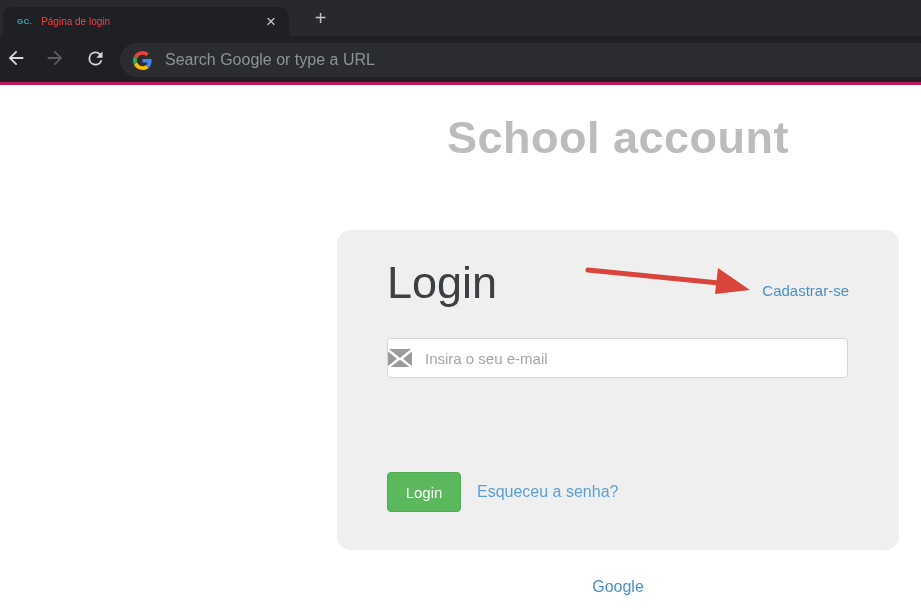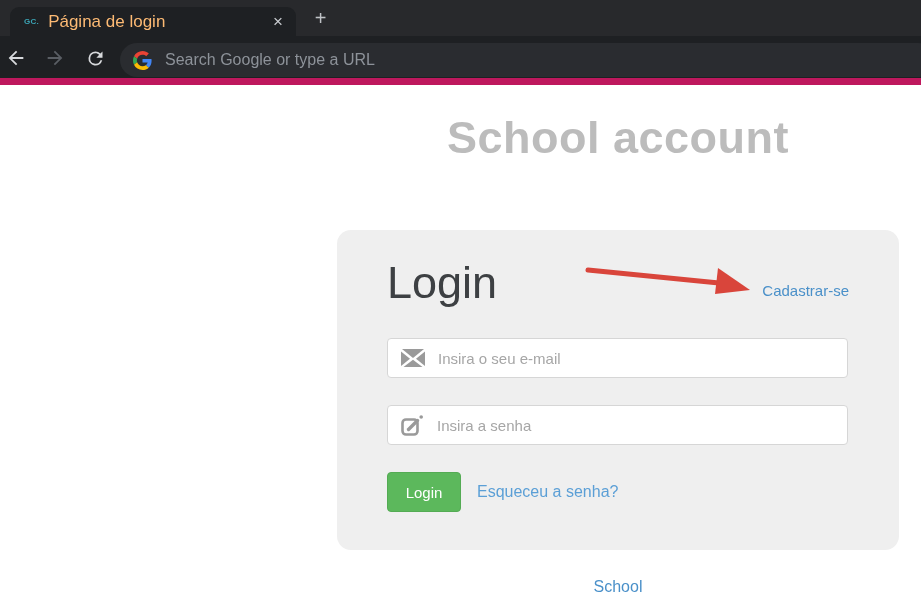--- a/index.html
+++ b/index.html
@@ -8,44 +8,44 @@
     width:921px; height:610px; position:relative; overflow:hidden;
     background:#ffffff; font-family:"Liberation Sans", sans-serif;
   }
 
   
   .tabstrip {
     position:absolute; top:0; left:0; width:921px; height:36px;
     background:#28292c;
   }
   .tab {
-    position:absolute; left:10px; top:7px; width:286px; height:29px;
+    position:absolute; left:3px; top:7px; width:286px; height:29px;
     background:#1e2023; border-radius:9px 9px 0 0;
     display:flex; align-items:center; padding:0 10px 0 14px;
   }
   .favicon {
     font-size:8px; font-weight:bold; color:#3ba4b5; margin-right:9px;
     letter-spacing:0.3px; flex:0 0 auto;
   }
   .tab-title {
-    color:#fdba74; font-size:17px; flex:1; white-space:nowrap;
+    color:#ef4444; font-size:10px; flex:1; white-space:nowrap;
     overflow:hidden;
   }
   .tab-close {
     color:#c9ccd0; font-size:17px; line-height:17px; padding:0 3px;
     cursor:pointer; flex:0 0 auto;
   }
   .newtab-btn {
     position:absolute; left:307px; top:6px; width:27px; height:26px;
     color:#bfc2c6; font-size:20px; font-weight:300;
     text-align:center; line-height:25px; border-radius:50%; cursor:pointer;
   }
   .toolbar {
     position:absolute; top:36px; left:0; width:921px; height:49px;
-    background:#1e2023; border-bottom:7px solid #be185d;
+    background:#1e2023; border-bottom:3px solid #be185d;
   }
   .nav-btn {
     position:absolute; top:9px; width:30px; height:30px;
     display:flex; align-items:center; justify-content:center; cursor:pointer;
   }
   .nav-back { left:1px; }
   .nav-forward { left:40px; }
   .nav-reload { left:80px; }
   .omnibox {
     position:absolute; left:120px; top:7px; width:815px; height:34px;
@@ -80,21 +80,21 @@
     font-size:45px; font-weight:normal; color:#3d4043; line-height:50px;
   }
   .register-link {
     position:absolute; right:50px; top:52px;
     font-size:15px; color:#4a90c9; text-decoration:none; cursor:pointer;text-align:right;
   }
   .annot-arrow { position:absolute; left:243px; top:30px; }
   .field {
     position:absolute; left:50px; width:461px; height:40px;
     background:#ffffff; border:1px solid #d6d6d6; border-radius:4px;
-    display:flex; align-items:center; padding-left:13px;
+    display:flex; align-items:center; padding-left:0;
   }
   .field-email { top:108px; }
   .field-password { top:175px; }
   .field .icon { flex:0 0 auto; display:flex; align-items:center; }
   .field input {
     border:none; outline:none; background:transparent; flex:1;
     font-size:15px; color:#555; margin-left:11px;
     font-family:"Liberation Sans", sans-serif;
   }
   .field input::placeholder { color:#a6a6a6; }
@@ -182,31 +182,21 @@
           <svg width="24" height="18" viewBox="0 0 24 18" fill="#9a9a9a">
             <path d="M1 0h22L12 9z"></path>
             <path d="M0 2.5l9 7.2L0 17z"></path>
             <path d="M24 2.5l-9 7.2 9 7.3z"></path>
             <path d="M2.5 18L12 10.8 21.5 18z"></path>
           </svg>
         </span>
         <input type="text" placeholder="Insira o seu e-mail" style="">
       </div>
 
-      <div class="field field-password">
-        <span class="icon">
-          <svg width="23" height="23" viewBox="0 0 23 23">
-            <rect x="1.5" y="5.5" width="15" height="15" rx="3.5" fill="none" stroke="#9a9a9a" stroke-width="2.6"></rect>
-            <line x1="7.5" y1="15.5" x2="16.5" y2="6.5" stroke="#9a9a9a" stroke-width="3.4" stroke-linecap="round"></line>
-            <circle cx="20.2" cy="3" r="1.8" fill="#9a9a9a"></circle>
-          </svg>
-        </span>
-        <input type="password" placeholder="Insira a senha" style="">
-      </div>
 
       <button class="login-btn">Login</button>
 
       <a class="forgot-link">Esqueceu a senha?</a>
     </div>
 
-    <a class="support-link">School</a>
+    <a class="support-link">Google</a>
   </div>
 </div>
 
 </body></html>

